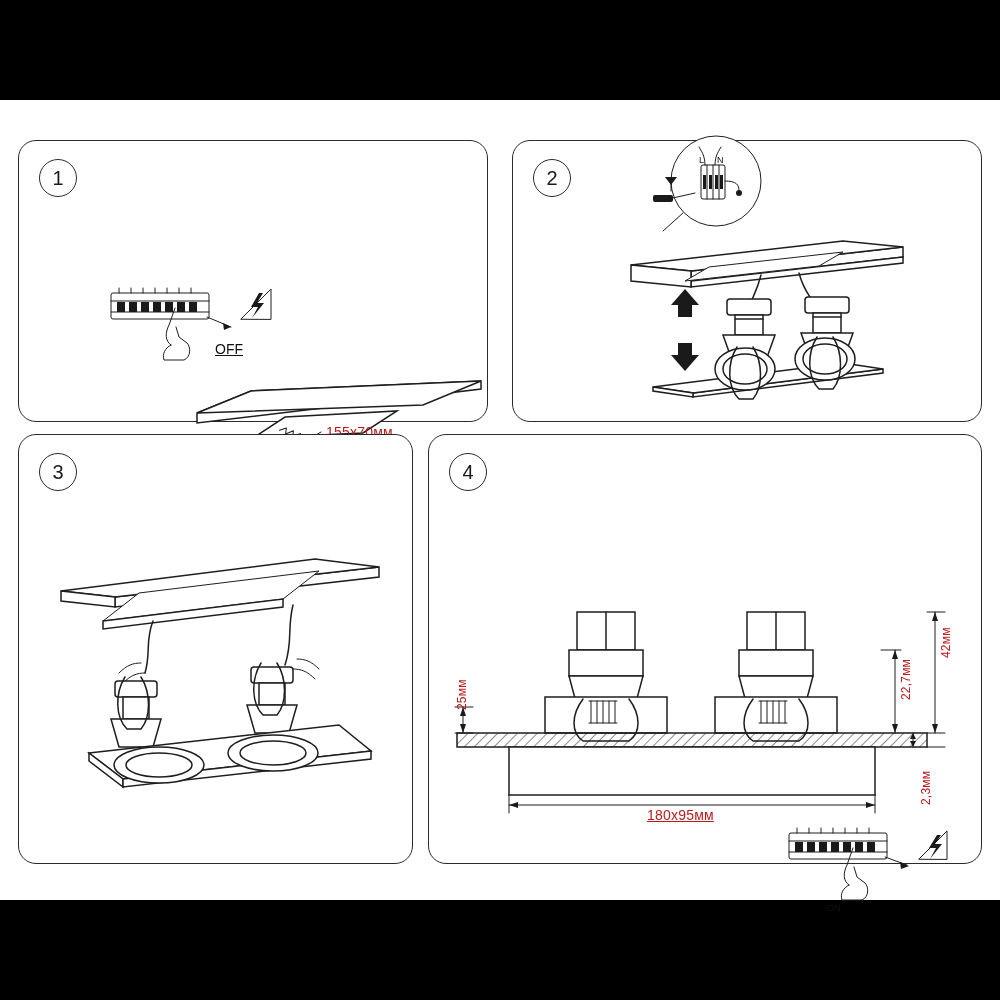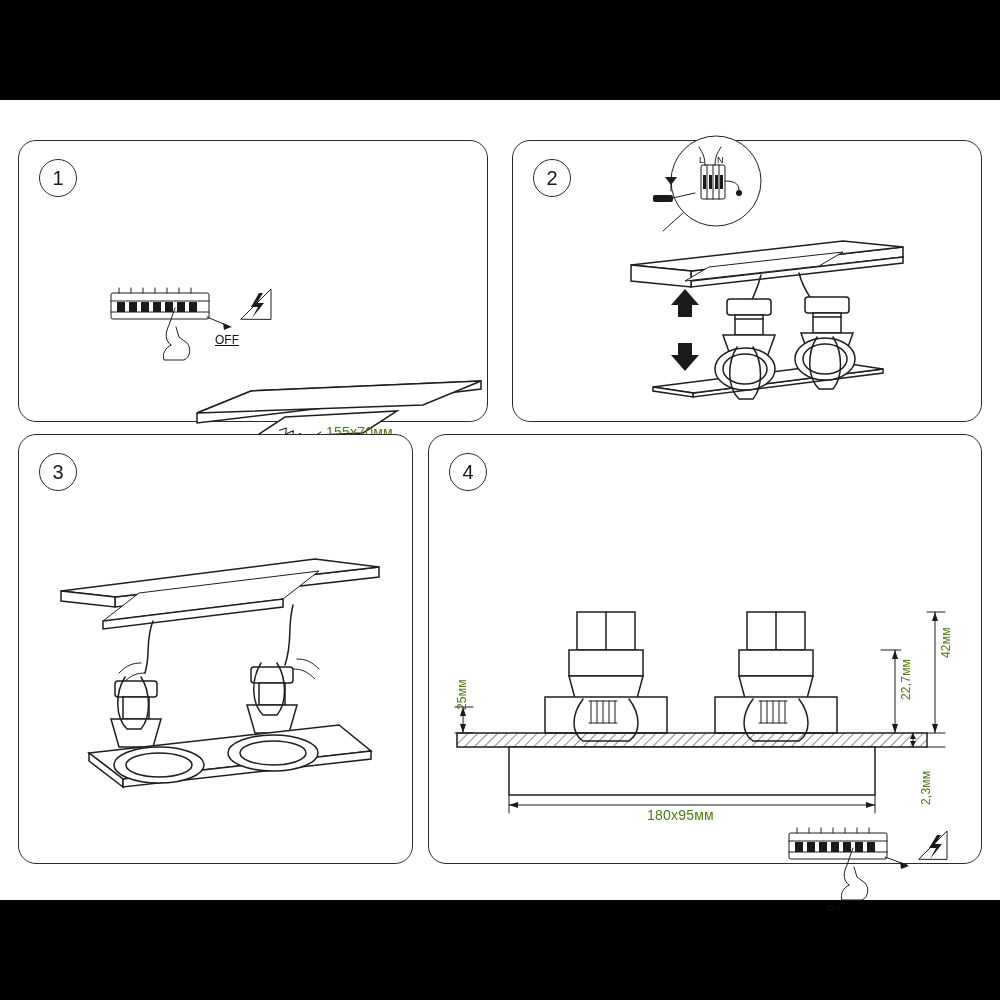--- a/index.html
+++ b/index.html
@@ -44,23 +44,24 @@
     display: flex;
     align-items: center;
     justify-content: center;
     font-size: 20px;
     color: #1a1a1a;
     box-sizing: border-box;
   }
   .dim-label {
     position: absolute;
     font-size: 14px;
-    color: #4d7c0f;
+    color: #b91c1c;
     white-space: nowrap;
     letter-spacing: 0.2px;
+    text-decoration: underline;
   }
   .tiny-label {
     position: absolute;
     font-size: 9px;
     color: #111111;
     white-space: nowrap;
   }
   .vert {
     transform: rotate(-90deg);
     transform-origin: left top;
@@ -128,21 +129,21 @@
       <g>
         <path class="ln-t" d="M243 327 L302 291"></path>
         <path class="ln-t" d="M249 337 L308 299"></path>
         <path class="ln-t" d="M247 332 l7 -2 l-1 6 l8 -3 l-1 6 l8 -3 l-1 6 l8 -3 l-1 6 l8 -3" transform="translate(2,-34) rotate(-2)"></path>
         <path class="fillw-t" d="M227 331 l14 -9 l10 13 l-14 9 c-5 3 -12 -1 -12 -6 z"></path>
         <path class="ln-t" d="M231 330 l8 -5"></path>
       </g>
     </svg>
 
     <div class="dim-label" style="left:307px;top:283px;">155x70мм</div>
-    <div class="tiny-label" style="left:196px;top:192px;font-size:12px;text-decoration:underline;">OFF</div>
+    <div class="tiny-label" style="left:196px;top:200px;font-size:14px;text-decoration:underline;">OFF</div>
   </div>
 
   <div class="panel" id="panel-2">
     <div class="step-num">2</div>
 
     <svg width="470" height="282" style="position:absolute;left:0;top:0;">
 
       <g>
         <circle class="fillw-t" cx="203" cy="40" r="45"></circle>
         <line class="ln-t" x1="170" y1="72" x2="150" y2="90"></line>

